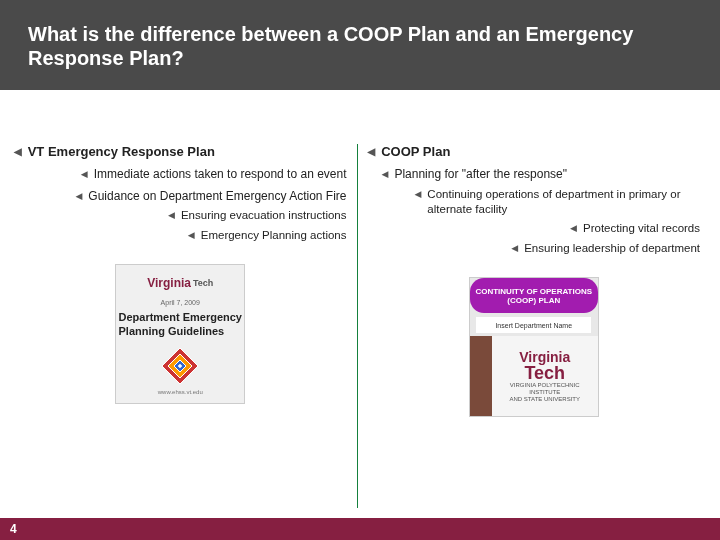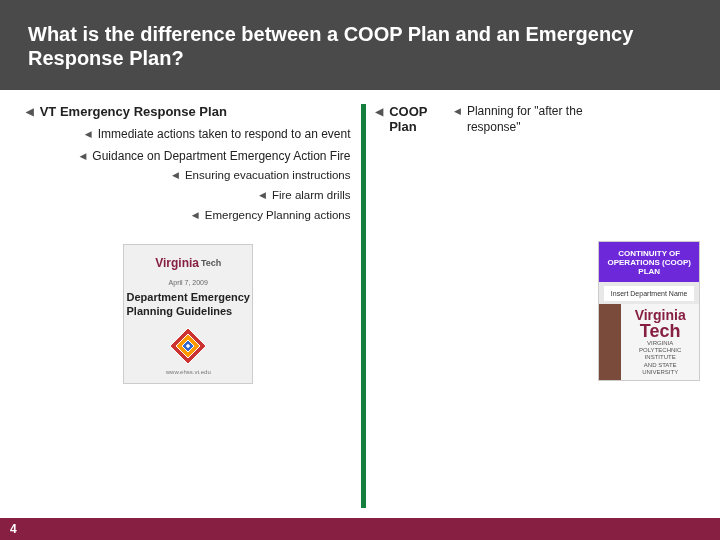--- a/index.html
+++ b/index.html
@@ -32,37 +32,38 @@
     .header-title {
       color: #ffffff;
       font-size: 20px;
       font-weight: bold;
       line-height: 1.2;
     }
 
     .content {
       display: flex;
       flex: 1;
-      padding: 14px 10px 10px 16px;
+      padding: 14px 10px 10px 4px;
       gap: 0;
+      margin-top: 40px;
     }
 
     .left-col {
       flex: 1;
       padding: 0 10px;
       display: flex;
       flex-direction: column;
     }
 
     .right-col {
       flex: 1;
       padding: 0 10px;
-      border-left: 5px solid #15803d;
-      display: flex;
-      flex-direction: row;
+      border-left: 1px solid #15803d;
+      display: flex;
+      flex-direction: column;
     }
 
     .section-title {
       font-size: 13px;
       font-weight: bold;
       color: #222;
       margin-bottom: 8px;
       display: flex;
       align-items: flex-start;
       gap: 6px;
@@ -191,25 +192,26 @@
       font-size: 10px;
       color: #555;
       position: relative;
       align-self: center;
       background: #e8e8e8;
       border: 1px solid #ccc;
     }
 
     .coop-book-top {
       width: 100%;
-      background: #6d28d9;
-      height: 43px;
-      display: flex;
-      align-items: center;
-      justify-content: center;
+      background: #a21caf;
+      height: 35px;
+      display: flex;
+      align-items: center;
+      justify-content: center;
+      border-radius: 14px;
     }
 
     .coop-book-top-text {
       color: white;
       font-size: 8px;
       font-weight: bold;
       text-align: center;
       padding: 0 4px;
     }
 
@@ -294,23 +296,20 @@
       <ul class="bullet-list">
         <li>
           <span>Immediate actions taken to respond to an event</span>
         </li>
         <li>
           <span>
             <span>Guidance on Department Emergency Action Fire</span>
             <ul class="sub-bullet-list">
               <li>
                 <span>Ensuring evacuation instructions</span>
-              </li>
-              <li>
-                <span>Fire alarm drills</span>
               </li>
               <li>
                 <span>Emergency Planning actions</span>
               </li>
             </ul>
           </span>
         </li>
       </ul>
 
       <div class="book-image">
@@ -332,20 +331,31 @@
       </div>
     </div>
 
     <div class="right-col">
       <div class="section-title">COOP Plan</div>
 
       <ul class="bullet-list">
         <li>
           <span>
             <span>Planning for "after the response"</span>
+            <ul class="sub-bullet-list">
+              <li>
+                <span>Continuing operations of department in primary or alternate facility</span>
+              </li>
+              <li>
+                <span>Protecting vital records</span>
+              </li>
+              <li>
+                <span>Ensuring leadership of department</span>
+              </li>
+            </ul>
           </span>
         </li>
       </ul>
 
       <div class="coop-book-image">
         <div class="coop-book-top">
           <span class="coop-book-top-text">CONTINUITY OF OPERATIONS (COOP) PLAN</span>
         </div>
         <div class="coop-book-label">Insert Department Name</div>
         <div class="coop-book-middle">

